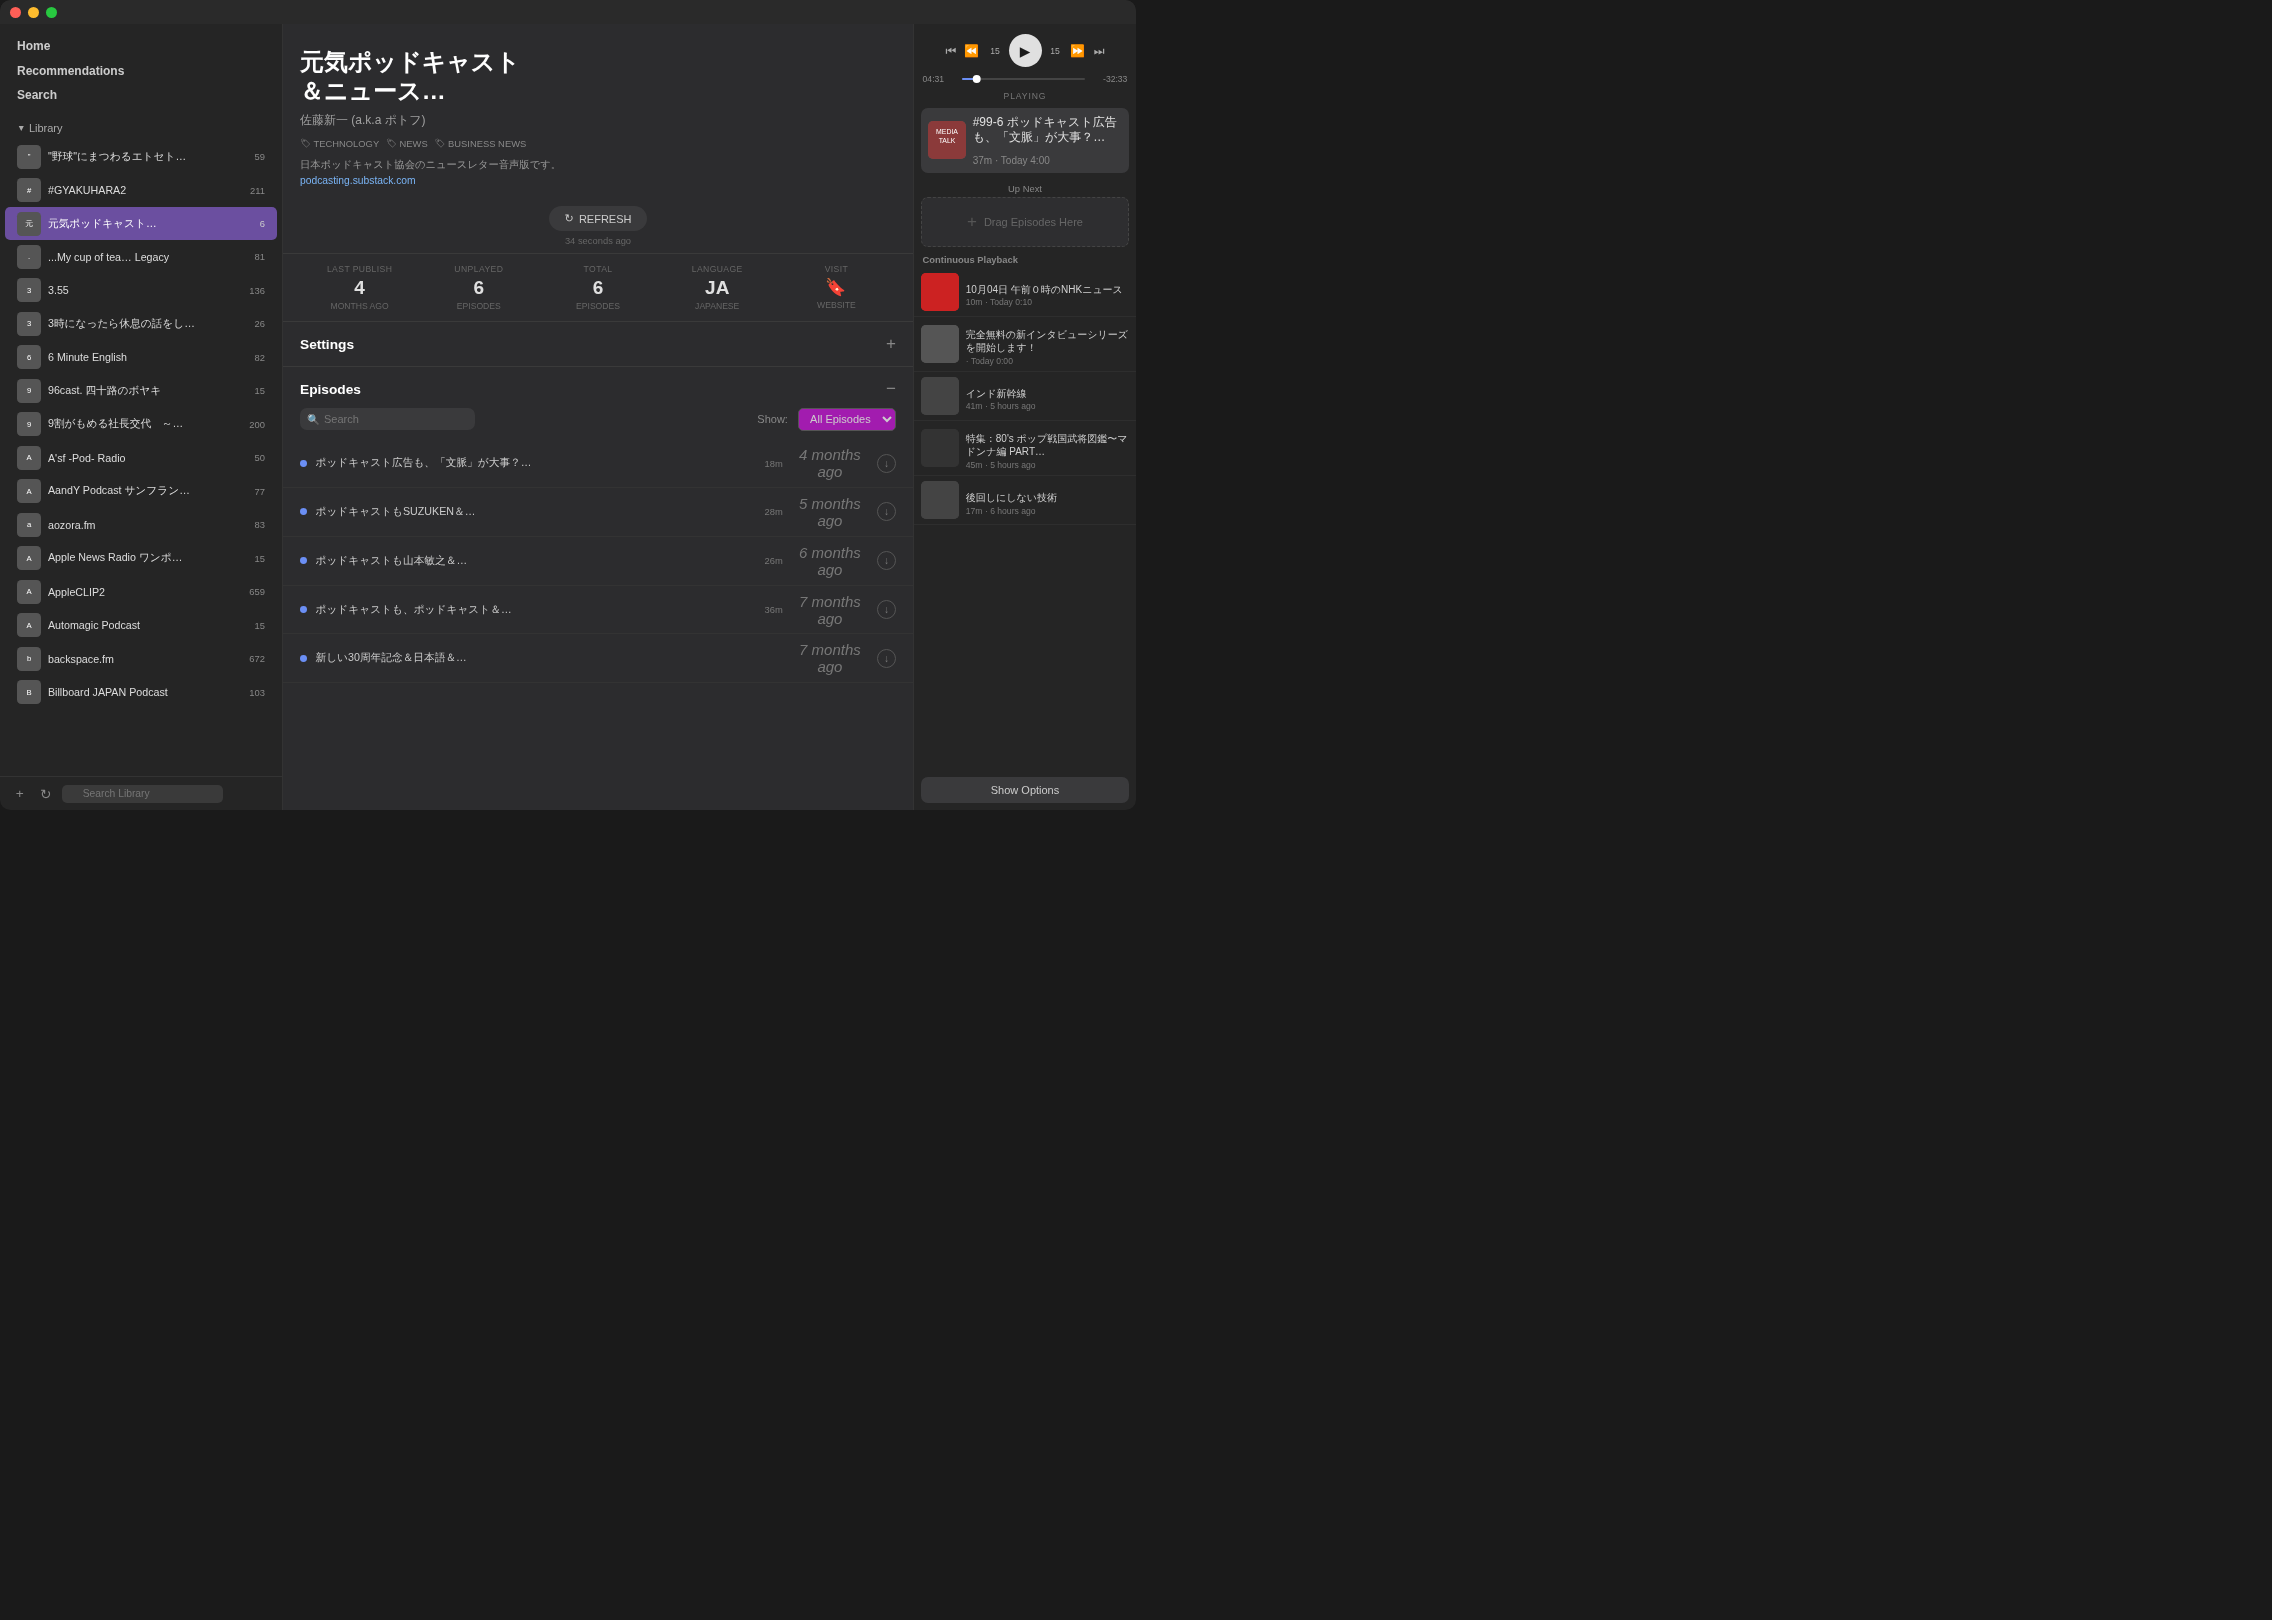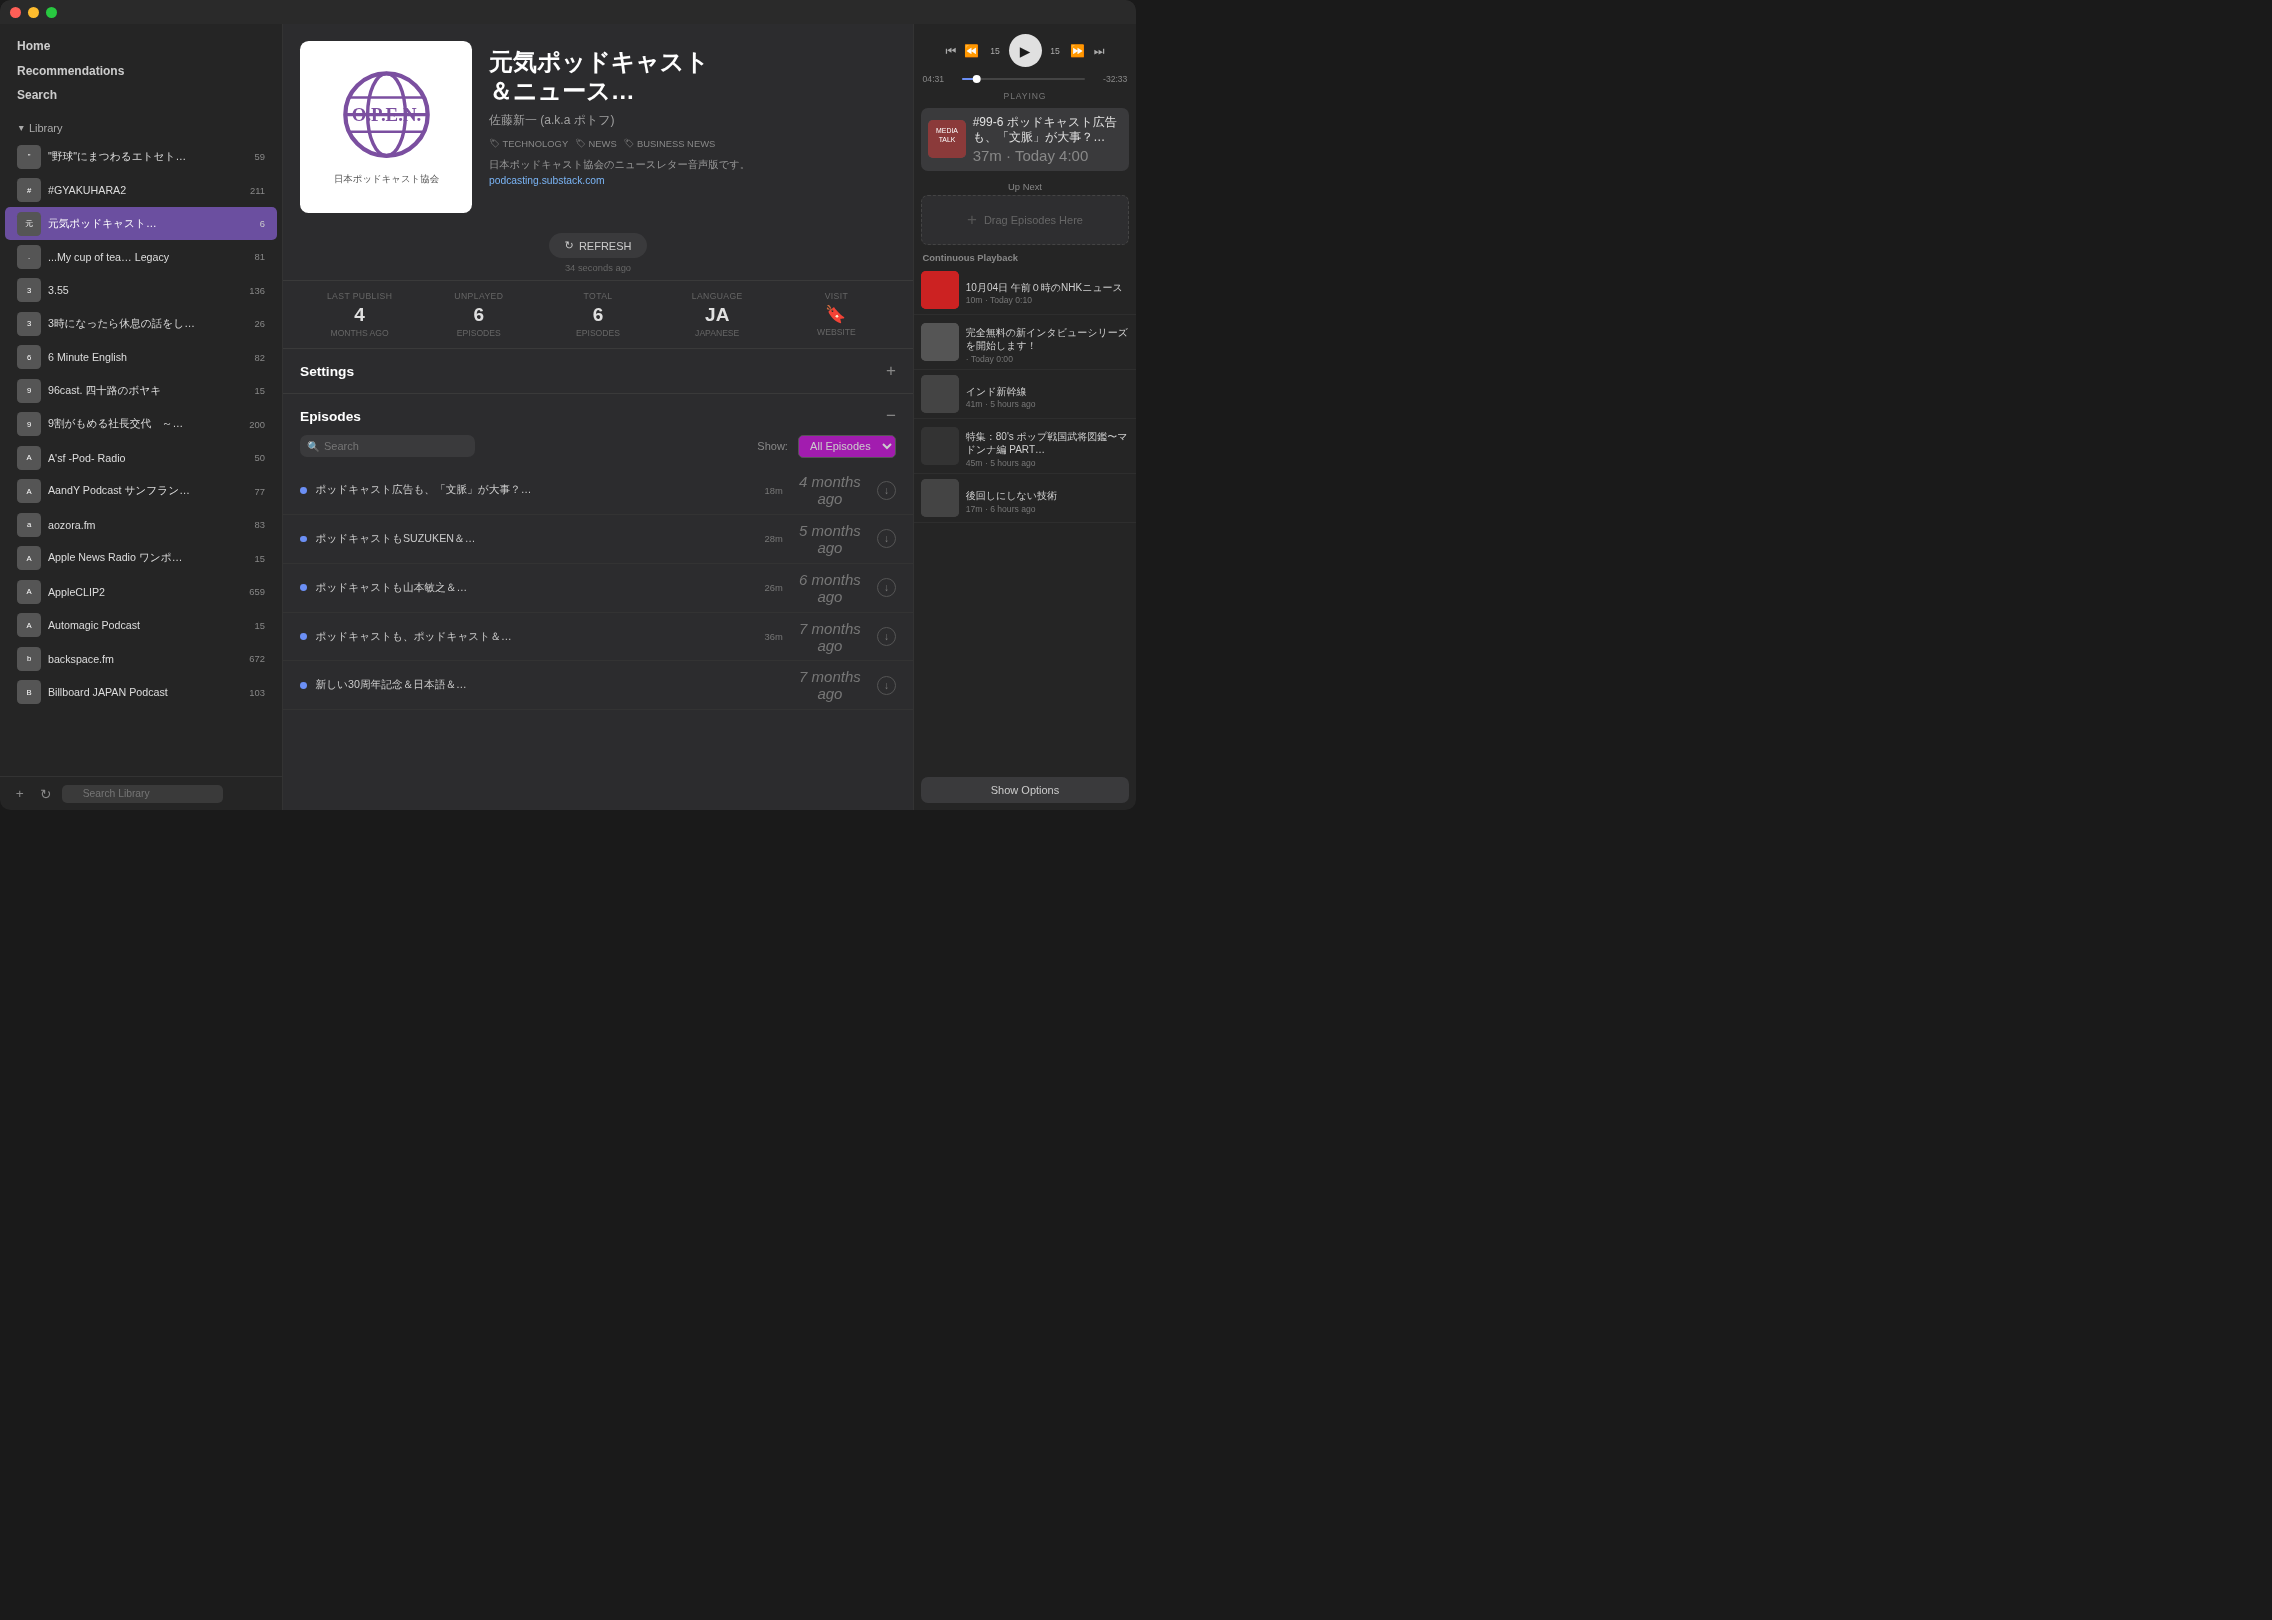--- a/index.html
+++ b/index.html
@@ -459,21 +459,21 @@
     .np-thumb {
       width: 38px; height: 38px;
       border-radius: 5.1px;
       background: #555;
       flex-shrink: 0;
       overflow: hidden;
       display: flex; align-items: center; justify-content: center;
     }
     .np-info { flex: 1; }
     .np-title { font-size: 12px; color: #e0e0e0; line-height: 1.3; }
-    .np-meta { font-size: 15px; color: #888; margin-top: 1px; }
+    .np-meta { font-size: 10px; color: #888; margin-top: 9px; }
     .up-next-label {
       text-align: center;
       font-size: 9.4px;
       color: #888;
       font-weight: 400;
       padding: 6.9px 0 3.4px;
     }
     .up-next-box {
       margin: 0 6.9px;
       background: #2e2e30;
@@ -687,36 +687,20 @@
       <button class="sidebar-footer-btn">↻</button>
       <div class="search-library-wrapper">
         <span class="search-library-icon">🔍</span>
         <input class="search-library-input" placeholder="Search Library" style="">
       </div>
     </div>
   </div>
 
   <div class="main-content">
     <div class="podcast-header">
-      <div class="podcast-artwork">
-
-        <svg width="163" height="163" viewBox="0 0 190 190">
-          <rect width="190" height="190" fill="white"></rect>
-
-          <circle cx="95" cy="80" r="48" fill="none" stroke="#7b4fa0" stroke-width="5"></circle>
-          <ellipse cx="95" cy="80" rx="22" ry="48" fill="none" stroke="#7b4fa0" stroke-width="4"></ellipse>
-          <line x1="47" y1="80" x2="143" y2="80" stroke="#7b4fa0" stroke-width="4"></line>
-          <line x1="51" y1="60" x2="139" y2="60" stroke="#7b4fa0" stroke-width="3"></line>
-          <line x1="51" y1="100" x2="139" y2="100" stroke="#7b4fa0" stroke-width="3"></line>
-
-          <text x="95" y="88" text-anchor="middle" font-family="serif" font-size="22" font-weight="bold" fill="#7b4fa0">O.P.E.N.</text>
-
-          <text x="95" y="158" text-anchor="middle" font-family="sans-serif" font-size="11" fill="#555">日本ポッドキャスト協会</text>
-        </svg>
-      </div>
       <div class="podcast-info">
         <div class="podcast-title">元気ポッドキャスト<br>＆ニュース…</div>
         <div class="podcast-author">佐藤新一 (a.k.a ポトフ)</div>
         <div class="podcast-tags">
           <span class="tag">
             <span class="tag-icon">🏷</span>
             <span>TECHNOLOGY</span>
           </span>
           <span class="tag">
             <span class="tag-icon">🏷</span>

